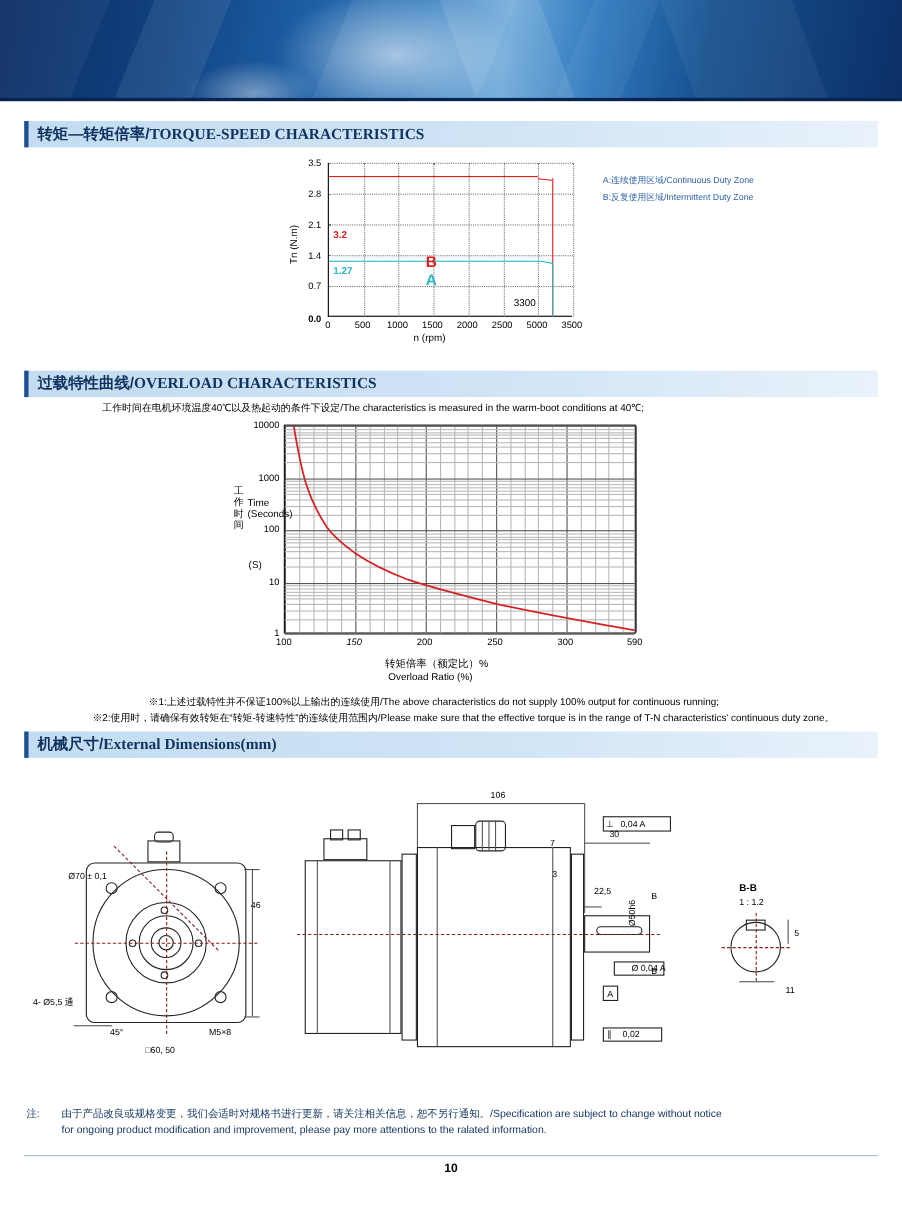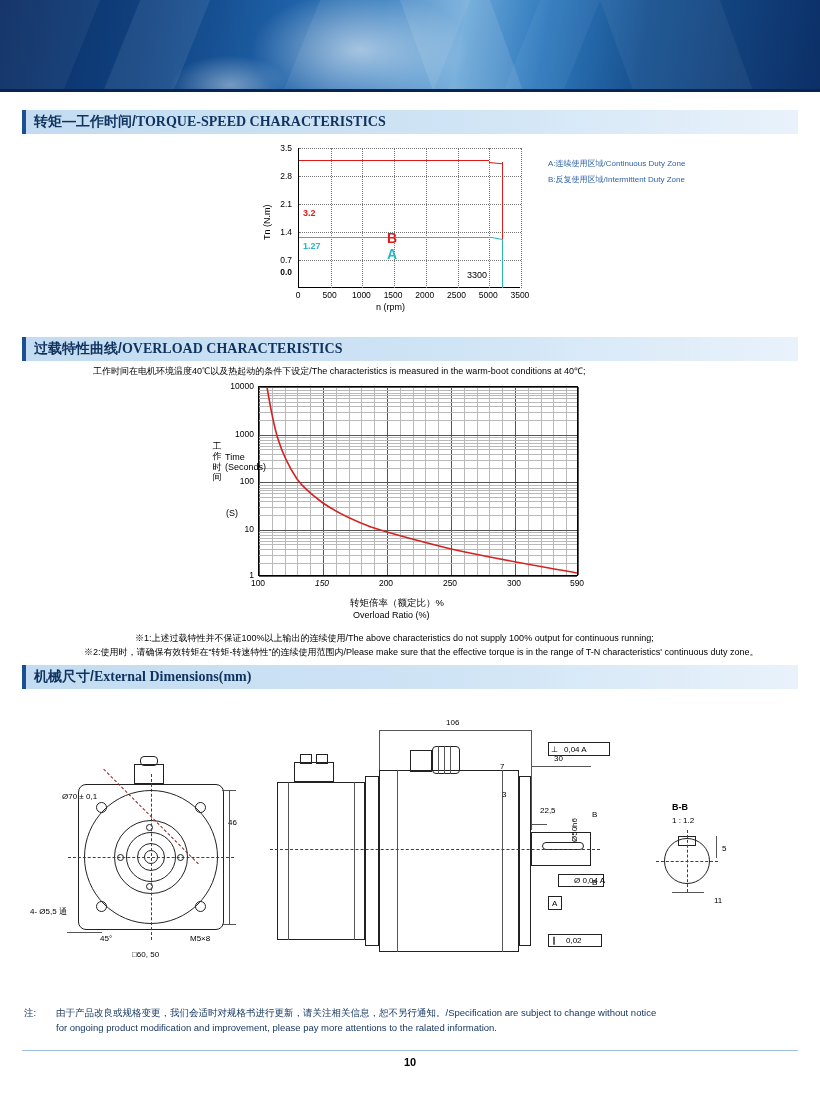--- a/index.html
+++ b/index.html
@@ -102,28 +102,28 @@
   <div class="shard" style="left:300px;top:-30px;width:150px;height:160px;background:rgba(255,255,255,0.07);"></div>
   <div class="shard2" style="left:420px;top:-20px;width:90px;height:150px;background:rgba(255,255,255,0.10);"></div>
   <div class="shard" style="left:520px;top:-30px;width:60px;height:160px;background:rgba(255,255,255,0.05);"></div>
   <div class="shard2" style="left:620px;top:-20px;width:120px;height:150px;background:rgba(255,255,255,0.05);"></div>
   <div class="glow"></div>
   <div class="glow2"></div>
   <div class="botline"></div>
 </div>
 
 <div class="sec-title" style="top:110px;">
-  <div class="t"><span>转矩—工作时间/</span><span class="en">TORQUE-SPEED CHARACTERISTICS</span></div>
+  <div class="t"><span>转矩—转矩倍率/</span><span class="en">TORQUE-SPEED CHARACTERISTICS</span></div>
 </div>
 
 <div id="ts-chart">
 
   <div class="ylabel" style="left:4px;top:100px;">Tn (N.m)</div>
 
-  <div class="ytick" style="left:8px;top:132px;width:26px;font-weight:bold;">0.0</div>
+  <div class="ytick" style="left:8px;top:150px;width:26px;font-weight:bold;">0.0</div>
   <div class="ytick" style="left:8px;top:120px;width:26px;">0.7</div>
   <div class="ytick" style="left:8px;top:92px;width:26px;">1.4</div>
   <div class="ytick" style="left:8px;top:64px;width:26px;">2.1</div>
   <div class="ytick" style="left:8px;top:36px;width:26px;">2.8</div>
   <div class="ytick" style="left:8px;top:8px;width:26px;">3.5</div>
 
   <div id="ts-plot">
 
     <div class="gl-h" style="top:0px;"></div>
     <div class="gl-h" style="top:28px;"></div>

